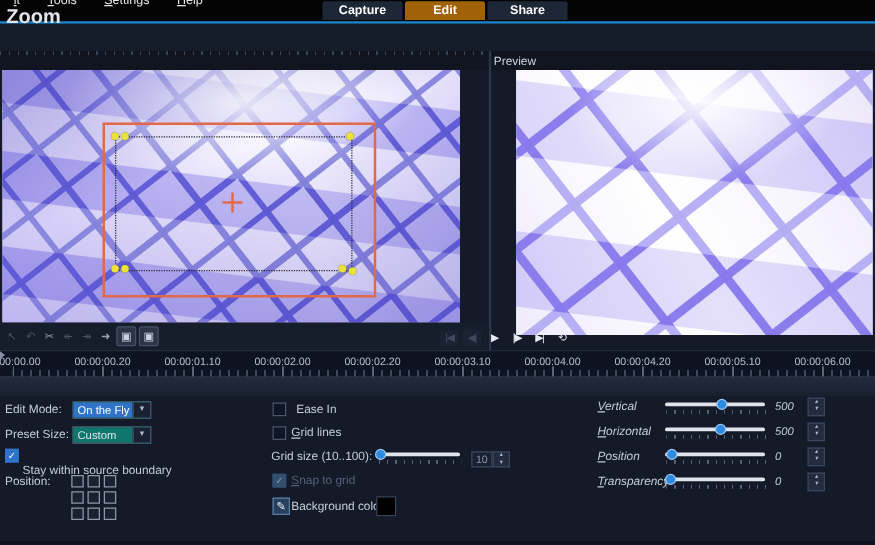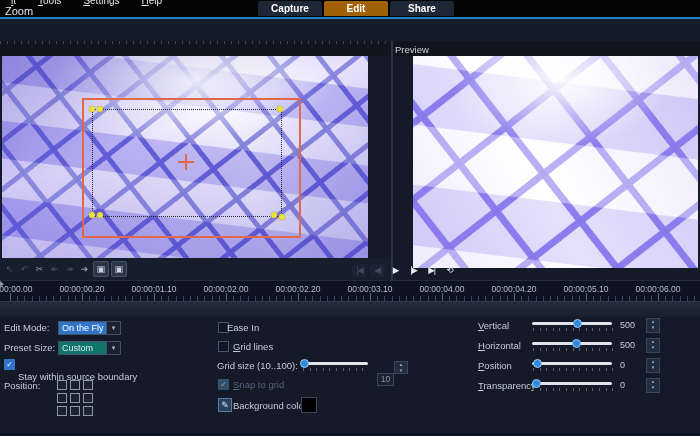--- a/index.html
+++ b/index.html
@@ -13,21 +13,21 @@
   .menu-item{color:#e4e6ea;font-size:10px;padding:0 11px;height:34px;line-height:17px;cursor:default;}
   .menu-item::first-letter{text-decoration:underline;}
   #tabs{position:absolute;left:258px;top:1px;display:flex;gap:2px;}
   .tab{width:64px;height:15px;line-height:15px;text-align:center;color:#fff;font-size:10px;font-weight:bold;
        background:#1e2736;border-radius:2px 2px 0 0;}
   .tab.active{background:#a16207;}
   #accent-line{left:0;top:17px;width:700px;height:2px;background:#1b84c8;}
 
   
   #zoom-header{left:0;top:19px;width:700px;height:22px;background:#151c2a;border-bottom:1px solid #0c1119;}
-  #zoom-title{left:5px;top:5px;font-weight:normal;font-size:11px;color:#e2e6ec;}
+  #zoom-title{left:5px;top:5px;font-weight:bold;font-size:16px;color:#e2e6ec;}
   #subheader{left:0;top:41px;width:700px;height:15px;background:#10151f;}
   #mini-ruler{left:0;top:41px;width:390px;height:3px;
       background:repeating-linear-gradient(90deg,#3a445a 0 1px,transparent 1px 7px);}
   #preview-label{left:395px;top:44px;font-size:9.5px;color:#cfd5df;}
 
   
   .video{overflow:hidden;background:#8d83e8;}
   #video-left{left:2px;top:56px;width:366px;height:202px;}
   #video-right{left:413px;top:56px;width:285px;height:212px;}
   .pattern{position:absolute;left:-35%;top:-70%;width:185%;height:260%;transform:rotate(-38deg);}
@@ -92,36 +92,36 @@
   .dd-text.selected{background:#2f74c8;color:#fff;}
   .dd-arrow{width:13px;text-align:center;font-size:7px;line-height:12px;color:#aeb8cc;border-left:1px solid #465064;background:#1a2232;}
 
   .checkbox{position:absolute;width:9px;height:9px;background:#0e1526;border:1px solid #4a5568;font-size:8px;line-height:9px;text-align:center;color:#fff;}
   .checkbox.checked{background:#2f74c8;border-color:#2f74c8;}
   .checkbox.checked.dis{background:#33506f;border-color:#33506f;color:#8b9ab0;}
 
   #position-grid{position:absolute;left:57px;top:380px;display:grid;grid-template-columns:repeat(3,10px);grid-template-rows:repeat(3,10px);gap:3px;}
   .pos-cell{border:1px solid #8e97ab;background:rgba(255,255,255,.03);}
 
-  .slider-row{position:relative;height:20px;display:flex;align-items:center;}
+  .slider-row{position:relative;height:20px;display:flex;align-items:center;font-style:italic;}
   .slider-row .s-label{width:54px;font-size:9.5px;color:#c6cdd9;}
   .s-track-wrap{position:relative;width:84px;height:14px;}
   .s-track{position:absolute;left:0;top:4px;width:80px;height:3px;background:#dfe3ea;border-radius:2px;}
   .s-ticks{position:absolute;left:1px;top:10px;width:80px;height:3px;
       background:repeating-linear-gradient(90deg,#58637a 0 1px,transparent 1px 6.6px);}
   .s-thumb{position:absolute;top:1px;width:9px;height:9px;margin-left:-4px;border-radius:50%;background:#2e8be0;border:1px solid #9cc8f0;box-sizing:border-box;}
   .s-value{width:30px;font-size:9px;color:#c6cdd9;padding-left:4px;box-sizing:border-box;}
   .spinner{width:12px;height:13px;background:#222c3e;border:1px solid #3a465a;display:flex;flex-direction:column;}
   .spin-up,.spin-down{flex:1;font-size:5px;line-height:5px;text-align:center;color:#9fb6d8;}
   #sliders-col{position:absolute;left:478px;top:315px;width:200px;}
 
   #grid-size-slider .s-track{width:66px;}
   #grid-size-slider .s-ticks{width:66px;}
   #grid-size-value{position:absolute;left:377px;top:361px;width:15px;height:11px;background:#1a2232;border:1px solid #3a465a;
-      font-size:8.5px;line-height:11px;text-align:center;color:#8a93a6;margin-top:12px;}
+      font-size:8.5px;line-height:11px;text-align:center;color:#8a93a6;}
   #grid-size-spinner{position:absolute;left:394px;top:361px;height:11px;}
 
   #pencil-btn{position:absolute;left:218px;top:398px;width:12px;height:12px;background:#26405e;border:1px solid #5a7ca0;
       font-size:9px;line-height:12px;text-align:center;color:#e8eef6;}
   #bg-swatch{position:absolute;left:301px;top:397px;width:14px;height:14px;background:#000;border:1px solid #3a465a;}
 
   #ruler-marker{left:0;top:281px;width:0;height:0;border-left:4px solid #8a93a6;border-top:3px solid transparent;border-bottom:3px solid transparent;}
 </style>
 </head>
 <body>
@@ -233,21 +233,21 @@
     <div class="pos-cell"></div>
     <div class="pos-cell"></div>
     <div class="pos-cell"></div>
     <div class="pos-cell"></div>
     <div class="pos-cell"></div>
     <div class="pos-cell"></div>
     <div class="pos-cell"></div>
   </div>
 
   <div class="checkbox" style="left:218px;top:322px"></div>
-  <div class="lbl abs" style="left:227px;top:322px">Ease In</div>
+  <div class="lbl abs" style="left:237px;top:322px">Ease In</div>
 
   <div class="checkbox" style="left:218px;top:341px"></div>
   <div class="lbl abs mn" style="left:233px;top:341px">Grid lines</div>
 
   <div class="lbl abs" style="left:217px;top:360px">Grid size (10..100):</div>
   <div id="grid-size-slider" class="s-track-wrap abs" style="left:302px;top:358px">
     <div class="s-track"></div>
     <div class="s-ticks"></div>
     <div class="s-thumb" id="grid-size-thumb" style="left: 2%;"></div>
   </div>

